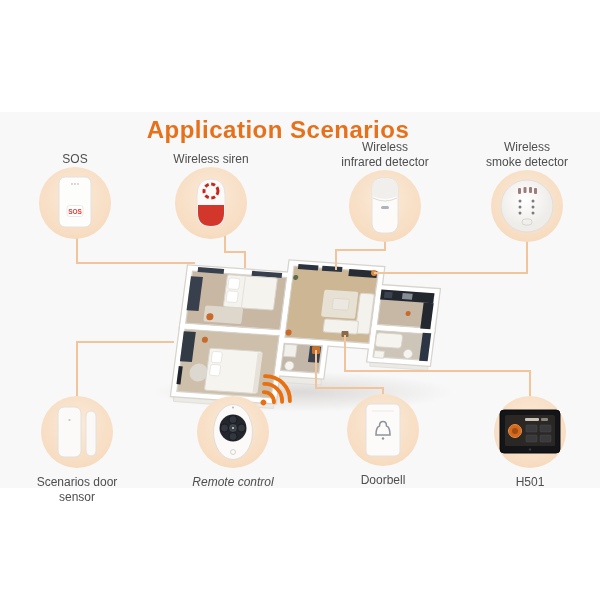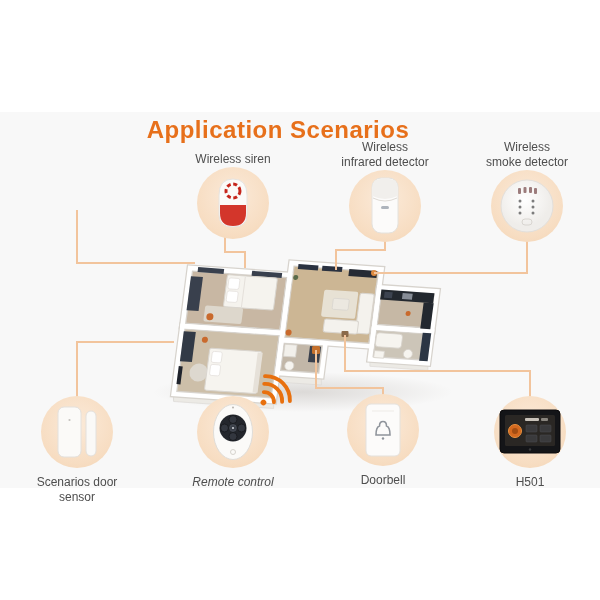--- a/index.html
+++ b/index.html
@@ -9,21 +9,21 @@
   #title{position:absolute;left:0;top:116px;width:524px;padding-left:32px;box-sizing:border-box;
          text-align:center;font-size:24px;font-weight:bold;color:#e7701b;letter-spacing:.5px;z-index:4;}
   .device{position:absolute;display:flex;flex-direction:column;align-items:center;z-index:3;}
   .device .label{font-size:12px;line-height:1.25;color:#4e4e4e;text-align:center;white-space:pre-line;}
   .device.top .label{}
   .device.bottom .label{margin-top:7px;}
   .circle{width:72px;height:72px;border-radius:50%;
           background:radial-gradient(circle at 50% 40%,#fbead9 0%,#f7ddc2 68%,#f3d3b3 100%);
           display:flex;align-items:center;justify-content:center;flex:0 0 auto;}
   #dev-sos{left:15px;top:152px;width:120px;}
-  #dev-siren{left:168px;top:152px;width:130px;}
+  #dev-siren{left:146px;top:152px;width:130px;}
   #dev-infrared{left:318px;top:140px;width:134px;}
   #dev-smoke{left:460px;top:140px;width:134px;}
   #dev-door{left:17px;top:396px;width:120px;}
   #dev-remote{left:171px;top:396px;width:124px;font-style:italic;}
   #dev-doorbell{left:321px;top:394px;width:124px;}
   #dev-h501{left:468px;top:396px;width:124px;}
   #house-svg,#lines-svg{position:absolute;left:0;top:0;width:600px;height:600px;}
   #house-svg{z-index:1;} #lines-svg{z-index:2;pointer-events:none;}
   #wifi{position:absolute;left:250px;top:372px;width:44px;height:44px;z-index:4;}
 </style>
@@ -128,20 +128,33 @@
       <path d="M77,210 V263 H195"></path>
       <path d="M225,210 V252 H245 V268"></path>
       <path d="M385,212 V250 H336 V270"></path>
       <path d="M527,212 V273 H374"></path>
       <path d="M77,432 V342 H174"></path>
       <path d="M316,350 V388 H383 V430"></path>
       <path d="M345,335 V371 H530 V430"></path>
     </g>
   </svg>
 
+  <div class="device top" id="dev-sos">
+    <div class="label">SOS</div>
+    <div class="circle">
+      <svg width="40" height="56" viewBox="0 0 40 56">
+        <rect x="4" y="2" width="32" height="50" rx="6" fill="#fdfdfc" stroke="#e3e1de"></rect>
+        <circle cx="17" cy="9" r="0.9" fill="#c9c6c2"></circle>
+          <circle cx="20" cy="9" r="0.9" fill="#c9c6c2"></circle>
+          <circle cx="23" cy="9" r="0.9" fill="#c9c6c2"></circle>
+        <rect x="12" y="30.5" width="16" height="11" rx="2.5" fill="#ffffff" stroke="#eceae6"></rect>
+        <text x="20" y="38.5" text-anchor="middle" font-size="6.5" font-weight="bold" fill="#e03c2d" font-family="Liberation Sans, sans-serif">SOS</text>
+      </svg>
+    </div>
+  </div>
 
   <div class="device top" id="dev-siren">
     <div class="label">Wireless siren</div>
     <div class="circle">
       <svg width="40" height="56" viewBox="0 0 40 56">
         <path d="M6,20 Q6,4 20,4 Q34,4 34,20 L34,40 Q34,52 20,52 Q6,52 6,40 Z" fill="#fbfaf8" stroke="#e6e3df"></path>
         <path d="M7,30 H33 L33,38 Q33,51 20,51 Q7,51 7,38 Z" fill="#d3362b"></path>
         <circle cx="20" cy="16" r="7" fill="none" stroke="#c5251b" stroke-width="3" stroke-dasharray="4 2.6"></circle>
       </svg>
     </div>

